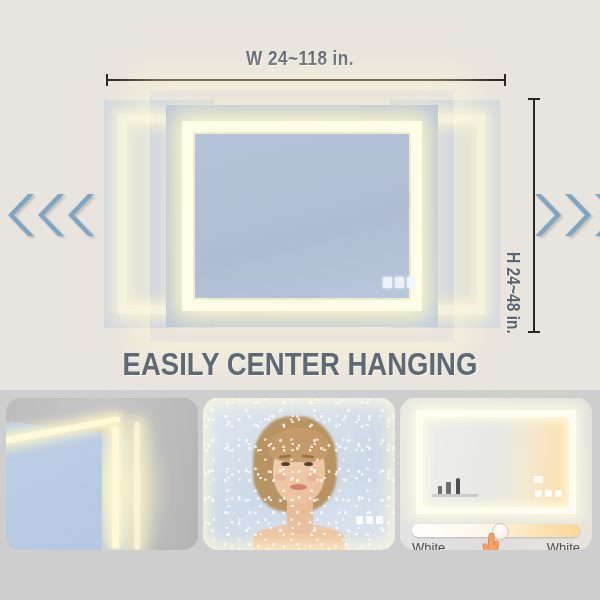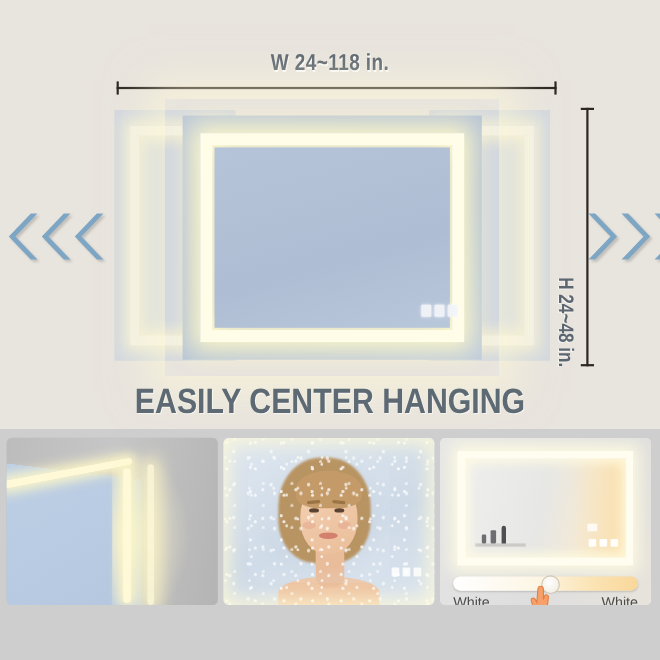--- a/index.html
+++ b/index.html
@@ -117,21 +117,21 @@
     transform:scaleX(.86);
     text-shadow:1px 1px 0 rgba(255,255,255,.6);
     white-space:nowrap;
   }
 
   
   .bottom-section{
     position:absolute;left:0;top:390px;width:600px;height:210px;
     background:#cecece;
   }
-  .panel{position:absolute;top:8px;width:192px;height:152px;overflow:hidden;border-radius:5px;text-align:center;}
+  .panel{position:absolute;top:8px;width:192px;height:152px;overflow:hidden;border-radius:15px;text-align:center;}
   .panel.p1{left:6px;background:#bdbdbd;}
   .panel.p2{left:203px;background:#cfd8e2;}
   .panel.p3{left:400px;background:#e2e2e2;}
 
   
   .p1-wall{position:absolute;inset:0;background:linear-gradient(100deg,#bcbcbc 0%,#c6c6c6 45%,#b4b4b4 100%);}
   .p1-mirror{
     position:absolute;left:-30px;top:38px;width:152px;height:140px;
     background:linear-gradient(150deg,#bed0e6 0%,#b4c6de 100%);
     transform:perspective(260px) rotateY(24deg);

